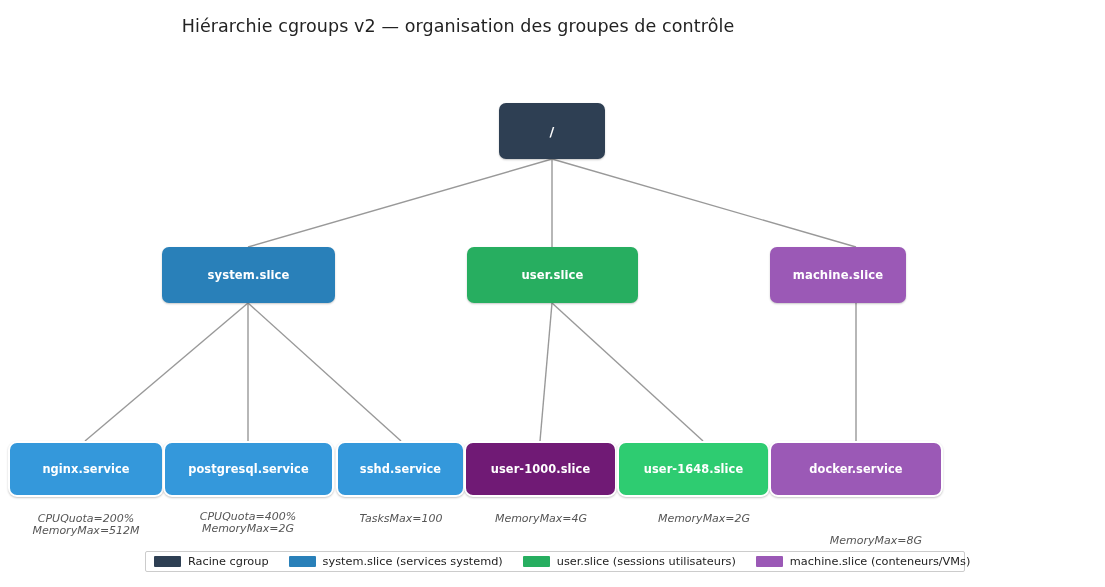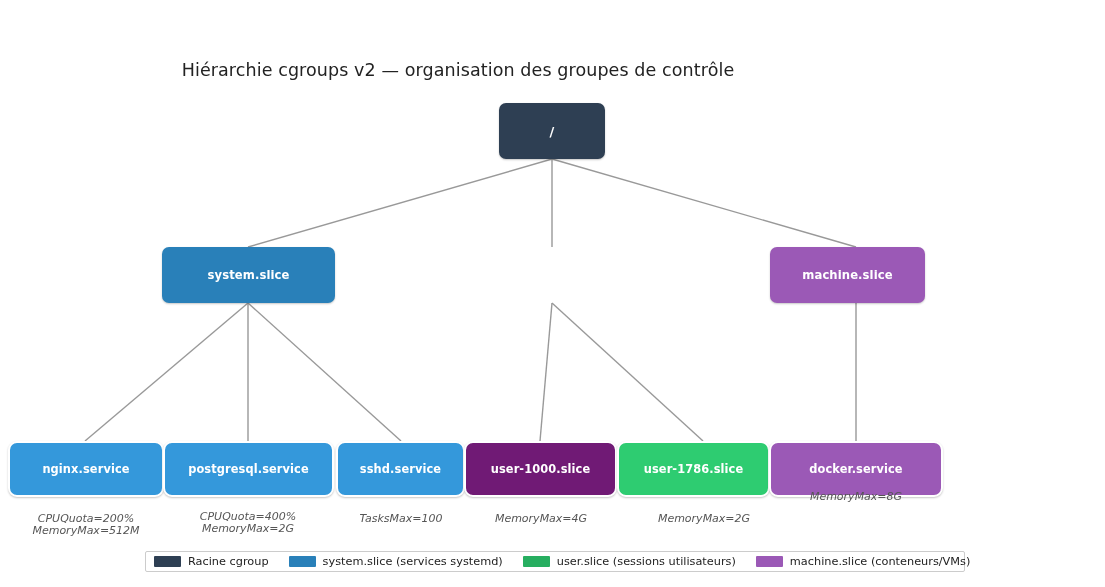--- a/index.html
+++ b/index.html
@@ -10,24 +10,23 @@
     overflow:hidden;
     position:relative;
   }
   #stage{position:absolute;left:0;top:0;width:1105px;height:587px;}
 
   #title{
     position:absolute;left:0;top:0;width:916px;
     text-align:center;
     font-size:17.5px;
     color:#222222;
-    padding-top:24px;
+    padding-top:16px;
     letter-spacing:0.1px;
     white-space:nowrap;
-    margin-top:36px;
   }
 
   svg#edges{position:absolute;left:0;top:0;width:1105px;height:587px;pointer-events:none;}
 
   .node{
     position:absolute;
     box-sizing:border-box;
     border-radius:7px;
     display:flex;align-items:center;justify-content:center;
     color:#ffffff;
@@ -93,49 +92,52 @@
     </g>
   </svg>
 
   <div class="node root" style="left:499px;top:103px;width:106px;height:56px;background:#2e3f53;">
     <span>/</span>
   </div>
 
   <div class="node" style="left:162px;top:247px;width:173px;height:56px;background:#2980b9;text-align:center;">
     <span>system.slice</span>
   </div>
-  <div class="node" style="left:770px;top:247px;width:155px;height:56px;background:#9b59b6;">
+  <div class="node" style="left:467px;top:247px;width:171px;height:56px;background:#27ae60;">
+    <span>user.slice</span>
+  </div>
+  <div class="node" style="left:770px;top:247px;width:136px;height:56px;background:#9b59b6;">
     <span>machine.slice</span>
   </div>
 
   <div class="node leaf" style="left:8px;top:441px;width:156px;height:56px;background:#3498db;">
     <span>nginx.service</span>
   </div>
   <div class="node leaf" style="left:163px;top:441px;width:171px;height:56px;background:#3498db;">
     <span>postgresql.service</span>
   </div>
   <div class="node leaf" style="left:336px;top:441px;width:129px;height:56px;background:#3498db;">
     <span>sshd.service</span>
   </div>
   <div class="node leaf" style="left:464px;top:441px;width:153px;height:56px;background:#701a75;">
     <span>user-1000.slice</span>
   </div>
   <div class="node leaf" style="left:617px;top:441px;width:153px;height:56px;background:#2ecc71;">
-    <span>user-1786.slice</span>
+    <span>user-1648.slice</span>
   </div>
   <div class="node leaf" style="left:769px;top:441px;width:174px;height:56px;background:#9b59b6;">
     <span>docker.service</span>
   </div>
 
   <div class="annot" style="left:20px;top:513px;width:132px;">CPUQuota=200%<br>MemoryMax=512M</div>
   <div class="annot" style="left:182px;top:511px;width:132px;">CPUQuota=400%<br>MemoryMax=2G</div>
   <div class="annot" style="left:335px;top:513px;width:132px;">TasksMax=100</div>
   <div class="annot" style="left:475px;top:513px;width:132px;">MemoryMax=4G</div>
   <div class="annot" style="left:638px;top:513px;width:132px;">MemoryMax=2G</div>
-  <div class="annot" style="left:790px;top:491px;width:132px;">MemoryMax=8G</div>
+  <div class="annot" style="left:790px;top:535px;width:132px;text-align:right;">MemoryMax=8G</div>
 
   <div id="legend">
     <div class="legend-item">
       <span class="legend-swatch" style="background:#2e3f53;"></span>
       <span class="legend-label">Racine cgroup</span>
     </div>
     <div class="legend-item">
       <span class="legend-swatch" style="background:#2980b9;"></span>
       <span class="legend-label">system.slice (services systemd)</span>
     </div>

